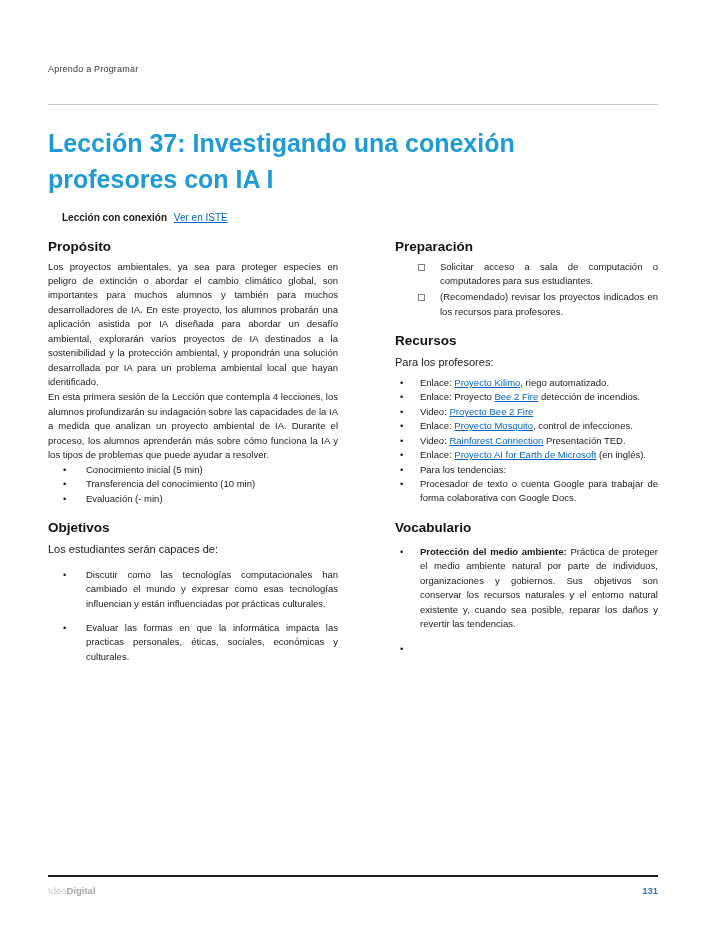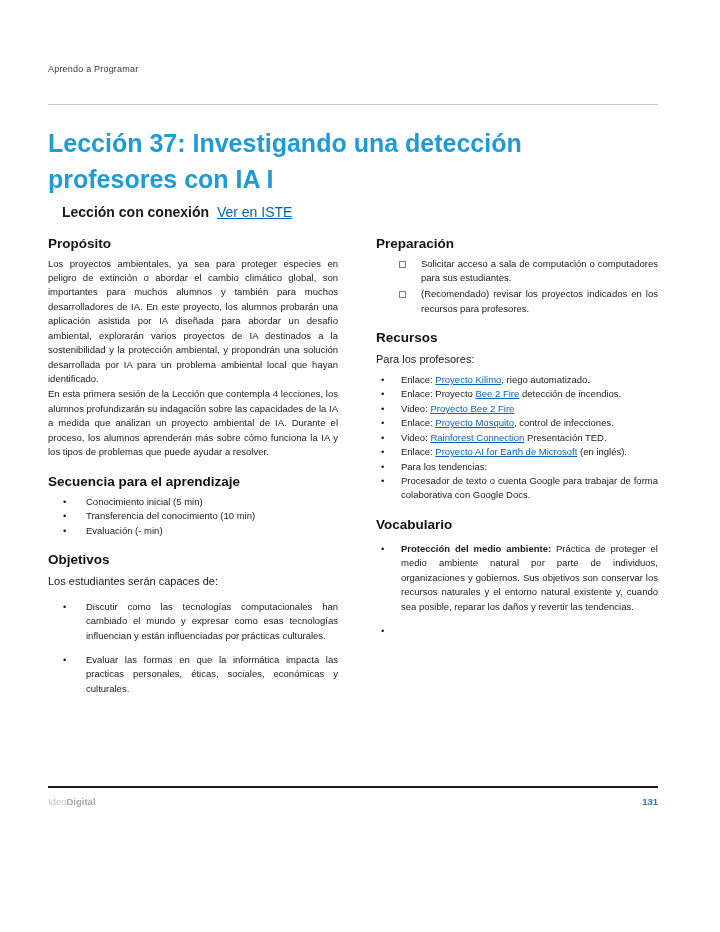--- a/index.html
+++ b/index.html
@@ -10,26 +10,26 @@
     font-family:"Liberation Sans", sans-serif;
   }
   .content { padding:58px 62px 0 48px; }
 
   .brand { font-size:9px; color:#3b3b3b; letter-spacing:.2px; }
   .rule { border-bottom:1px solid #c8c8c8; margin-top:28px; }
 
   .title { margin-top:20px; color:#1e9bd7; font-size:25px; font-weight:700; line-height:1.45; }
   .title-line { display:block; }
 
-  .connection { margin-top:6px; font-size:14px;padding-left:14px; }
+  .connection { margin-top:14px; font-size:10px;padding-left:14px; }
   .conn-label { font-weight:700; }
   a.link, a.res-link { color:#0563c1; text-decoration:underline; cursor:pointer; }
   a.link { margin-left:4px; }
 
-  .columns { display:flex; gap:38px; margin-top:16px; }
+  .columns { display:flex; gap:57px; margin-top:16px; }
   .col-left { width:290px; flex:none; }
   .col-right { flex:1; min-width:0; }
 
   h2 { font-size:13.5px; font-weight:700; margin-top:14px; margin-bottom:6px; color:#111; }
   .col > h2:first-child { margin-top:0; }
 
   .para { font-size:9.5px; line-height:1.52; text-align:justify; }
   .para + .para { margin-top:1px; }
   .intro { font-size:11px; line-height:1.52; margin-bottom:5px; }
 
@@ -49,56 +49,55 @@
   }
   .squares li + li { margin-top:2px; }
 
   .spaced li + li { margin-top:10px; }
   .spaced { margin-top:10px; }
   .vocab { margin-top:10px; }
   .vocab li + li { margin-top:10px; }
   .justify li { text-align:justify; }
   .vocab strong { font-weight:700; }
 
-  .footer { position:absolute; left:48px; right:62px; top:786px; }
+  .footer { position:absolute; left:48px; right:62px; top:875px; }
   .footer-rule { border-top:2px solid #1c1c1c; }
   .footer-row { display:flex; justify-content:space-between; align-items:baseline; margin-top:8px; font-size:9.5px; }
   .fb-light { color:#c6c6c6; }
   .fb-bold { color:#a6a6a6; font-weight:700; }
   .page-number { color:#2e75b6; font-weight:700; }
 </style>
 </head>
 <body>
 
 <div class="page">
   <div class="content">
 
     <div class="header">
       <span class="brand">Aprendo a Programar</span>
     </div>
     <div class="rule"></div>
 
     <h1 class="title">
-      <span class="title-line">Lección 37: Investigando una detección</span>
+      <span class="title-line">Lección 37: Investigando una conexión</span>
       <span class="title-line">profesores con IA I</span>
     </h1>
 
     <div class="connection">
       <span class="conn-label">Lección con conexión</span>
       <a class="link" href="#">Ver en ISTE</a>
     </div>
 
     <div class="columns">
 
       <div class="col col-left">
         <h2>Propósito</h2>
         <p class="para">Los proyectos ambientales, ya sea para proteger especies en peligro de extinción o abordar el cambio climático global, son importantes para muchos alumnos y también para muchos desarrolladores de IA. En este proyecto, los alumnos probarán una aplicación asistida por IA diseñada para abordar un desafío ambiental, explorarán varios proyectos de IA destinados a la sostenibilidad y la protección ambiental, y propondrán una solución desarrollada por IA para un problema ambiental local que hayan identificado.</p>
         <p class="para">En esta primera sesión de la Lección que contempla 4 lecciones, los alumnos profundizarán su indagación sobre las capacidades de la IA a medida que analizan un proyecto ambiental de IA. Durante el proceso, los alumnos aprenderán más sobre cómo funciona la IA y los tipos de problemas que puede ayudar a resolver.</p>
 
-        <h2>Secuencia para el aprendizaje</h2>
         <ul class="bullets-wide">
             <li>Conocimiento inicial (5 min)</li>
             <li>Transferencia del conocimiento (10 min)</li>
             <li>Evaluación (- min)</li>
           </ul>
 
         <h2>Objetivos</h2>
         <p class="intro">Los estudiantes serán capaces de:</p>
         <ul class="bullets-wide spaced justify">
             <li>Discutir como las tecnologías computacionales han cambiado el mundo y expresar como esas tecnologías influencian y están influenciadas por prácticas culturales.</li>

